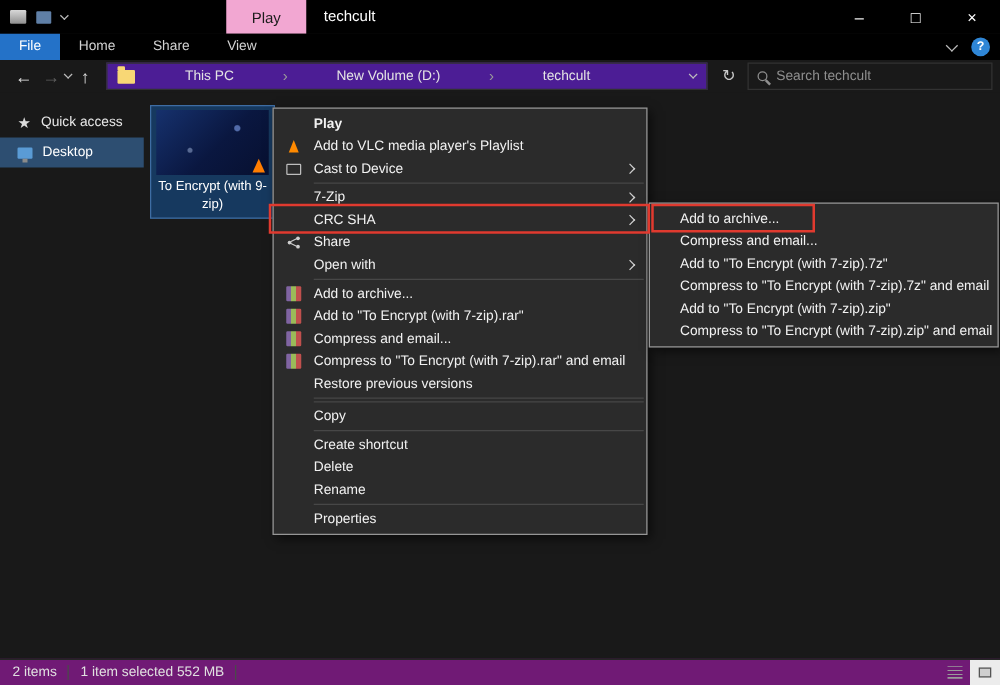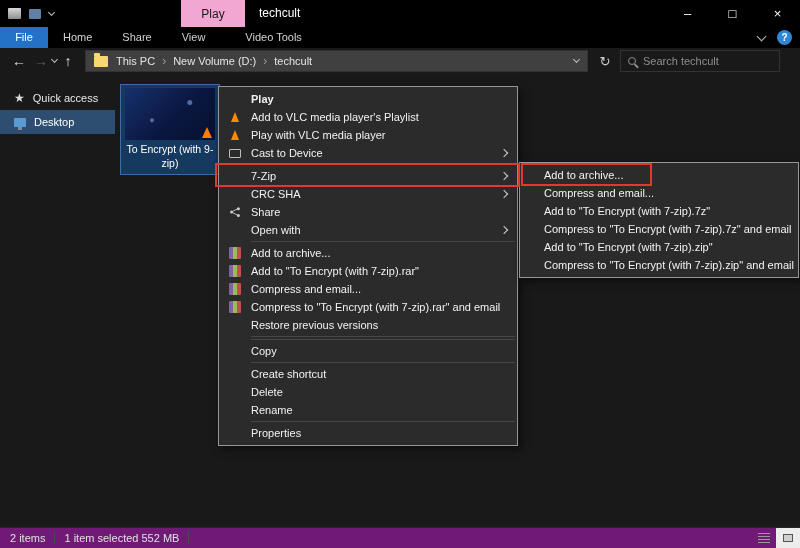--- a/index.html
+++ b/index.html
@@ -23,28 +23,28 @@
   .tab-file { width:48px; height:21px; background:#2472c8; color:#fff; text-align:center; line-height:21px; }
   .rtab { padding:0 15px; color:#d2d2d2; line-height:21px; }
   .rtab.ctx { margin-left:10px; }
   .ribbon-right { margin-left:auto; display:flex; align-items:center; gap:12px; margin-right:8px; }
   .help-btn { width:15px; height:15px; border-radius:50%; background:#2f86d6; color:#fff; font-size:10px; font-weight:bold; display:flex; align-items:center; justify-content:center; }
 
   
   .navrow { position:absolute; top:48px; left:0; right:0; height:26px; background:#191919; display:flex; align-items:center; padding-left:8px; }
   .navbtn { width:22px; text-align:center; color:#e0e0e0; font-size:14px; }
   .navbtn.dim { color:#5f5f5f; }
-  .addressbox { flex:1; height:22px; margin:0 4px 0 6px; border:1px solid #323232; background:#404040; display:flex; align-items:center; padding:0 8px; }
+  .addressbox { flex:1; height:22px; margin:0 4px 0 6px; border:1px solid #323232; background:#4c1d95; display:flex; align-items:center; padding:0 8px;gap:32px; }
   .ic-folder { width:14px; height:11px; background:#f8d775; border-radius:1px; position:relative; margin-right:8px; flex:none; }
   .ic-folder::before { content:""; position:absolute; top:-3px; left:0; width:6px; height:3px; background:#f8d775; border-radius:1px 1px 0 0; }
   .crumb { color:#e4e4e4; font-size:11px; white-space:nowrap; }
   .crumb-sep { color:#9a9a9a; font-size:12px; padding:0 7px; }
   .addr-spacer { flex:1; }
   .refreshbtn { width:26px; text-align:center; color:#c9c9c9; font-size:13px; }
-  .searchbox { width:160px; height:22px; border:1px solid #323232; background:#191919; display:flex; align-items:center; padding:0 7px; gap:7px; margin:0 20px 0 2px; }
+  .searchbox { width:196px; height:22px; border:1px solid #323232; background:#191919; display:flex; align-items:center; padding:0 7px; gap:7px; margin:0 6px 0 2px; }
   .ic-search { width:8px; height:8px; border:1.5px solid #8f8f8f; border-radius:50%; position:relative; flex:none; }
   .ic-search::after { content:""; position:absolute; width:5px; height:1.5px; background:#8f8f8f; transform:rotate(45deg); right:-4px; bottom:-2px; }
   .search-input { flex:1; background:transparent; border:none; outline:none; color:#bbbbbb; font-size:11px; font-family:inherit; }
   .search-input::placeholder { color:#8f8f8f; opacity:1; }
 
   
   .content { position:absolute; top:74px; left:0; right:0; bottom:21px; background:#191919; }
   .sidebar { position:absolute; top:0; left:0; width:115px; bottom:0; }
   .side-item { height:24px; display:flex; align-items:center; padding-left:14px; gap:8px; color:#e8e8e8; font-size:11px; }
   .side-item.first { margin-top:12px; }
@@ -110,21 +110,20 @@
       <div class="wc">□</div>
       <div class="wc">×</div>
     </div>
   </div>
 
   <div class="ribbon">
     <div class="tab-file">File</div>
     <div class="rtab">Home</div>
     <div class="rtab">Share</div>
     <div class="rtab">View</div>
-    <div class="rtab ctx">Video Tools</div>
     <div class="ribbon-right">
       <span class="chev-down"></span>
       <span class="help-btn">?</span>
     </div>
   </div>
 
   <div class="navrow">
     <span class="navbtn">←</span>
     <span class="navbtn dim">→</span>
     <span class="chev-down xs"></span>
@@ -172,26 +171,20 @@
         <span>Play</span>
       </div>
     <div class="mi">
         <span class="mi-ico">
           <span class="ic-cone"></span>
         </span>
         <span>Add to VLC media player's Playlist</span>
       </div>
     <div class="mi">
         <span class="mi-ico">
-          <span class="ic-cone"></span>
-        </span>
-        <span>Play with VLC media player</span>
-      </div>
-    <div class="mi">
-        <span class="mi-ico">
           <span class="ic-cast"></span>
         </span>
         <span>Cast to Device</span>
         <span class="sub-arrow"></span>
       </div>
     <div class="sep"></div>
     <div class="mi">
         <span class="mi-ico"></span>
         <span>7-Zip</span>
         <span class="sub-arrow"></span>

